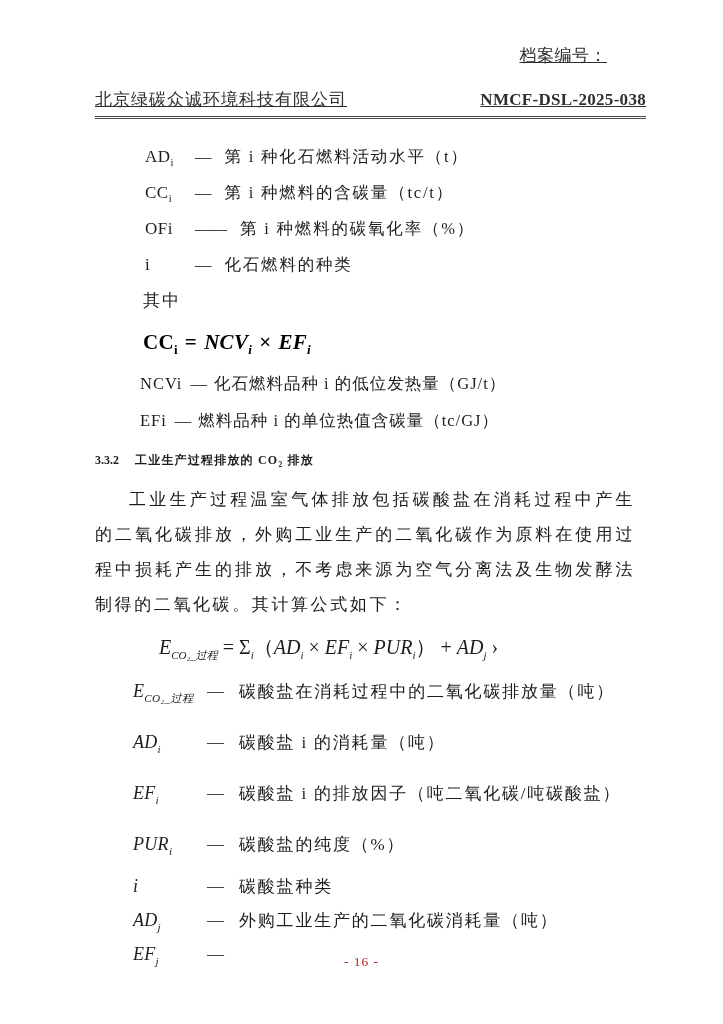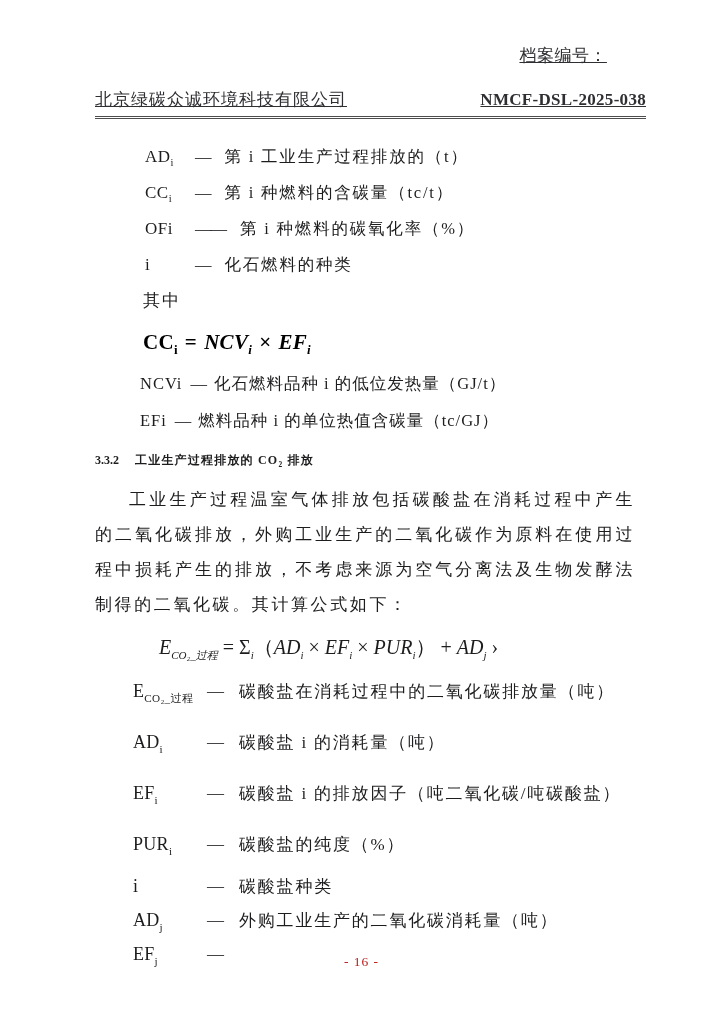--- a/index.html
+++ b/index.html
@@ -51,21 +51,21 @@
   
   .formula-e { margin:10px 0 0 64px; font-size:20px; font-style:italic; line-height:30px; }
   .formula-e .up { font-style:normal; }
   .formula-e .sp { margin:0 5px; font-style:normal; }
   .formula-e sub { font-size:0.55em; letter-spacing:0; }
   
   .defs2 { margin-top:12px; }
   .def2-row { display:flex; align-items:center; margin-left:38px; font-size:17px; height:34px; }
   .def2-row.tall { margin-bottom:17px; }
   .def2-row.mid  { margin-bottom:8px; }
-  .def2-row .term { width:74px; font-size:18px; letter-spacing:0.3px; }
+  .def2-row .term { width:74px; font-style:italic; font-size:18px; letter-spacing:0.3px; }
   .def2-row .dash { margin-right:15px; }
   .def2-row .txt { letter-spacing:1.8px; white-space:nowrap; }
   
   .pagenum {
     position:absolute; left:0; right:0; bottom:54px;
     text-align:center; font-size:13.5px; color:#b91c1c; letter-spacing:1px;
   }
 </style>
 </head>
 <body>
@@ -79,21 +79,21 @@
       <span class="arch-no">NMCF-DSL-2025-038</span>
     </span>
   </div>
 
   <div class="content">
 
     <div class="defs1">
       <div class="def-row">
         <span class="term"><span>AD</span><sub>i</sub></span>
         <span class="dash">—</span>
-        <span class="txt">第 i 工业生产过程排放的（t）</span>
+        <span class="txt">第 i 种化石燃料活动水平（t）</span>
       </div>
       <div class="def-row">
         <span class="term"><span>CC</span><sub>i</sub></span>
         <span class="dash">—</span>
         <span class="txt">第 i 种燃料的含碳量（tc/t）</span>
       </div>
       <div class="def-row">
         <span class="term"><span>OFi</span><sub></sub></span>
         <span class="dash">——</span>
         <span class="txt">第 i 种燃料的碳氧化率（%）</span>

